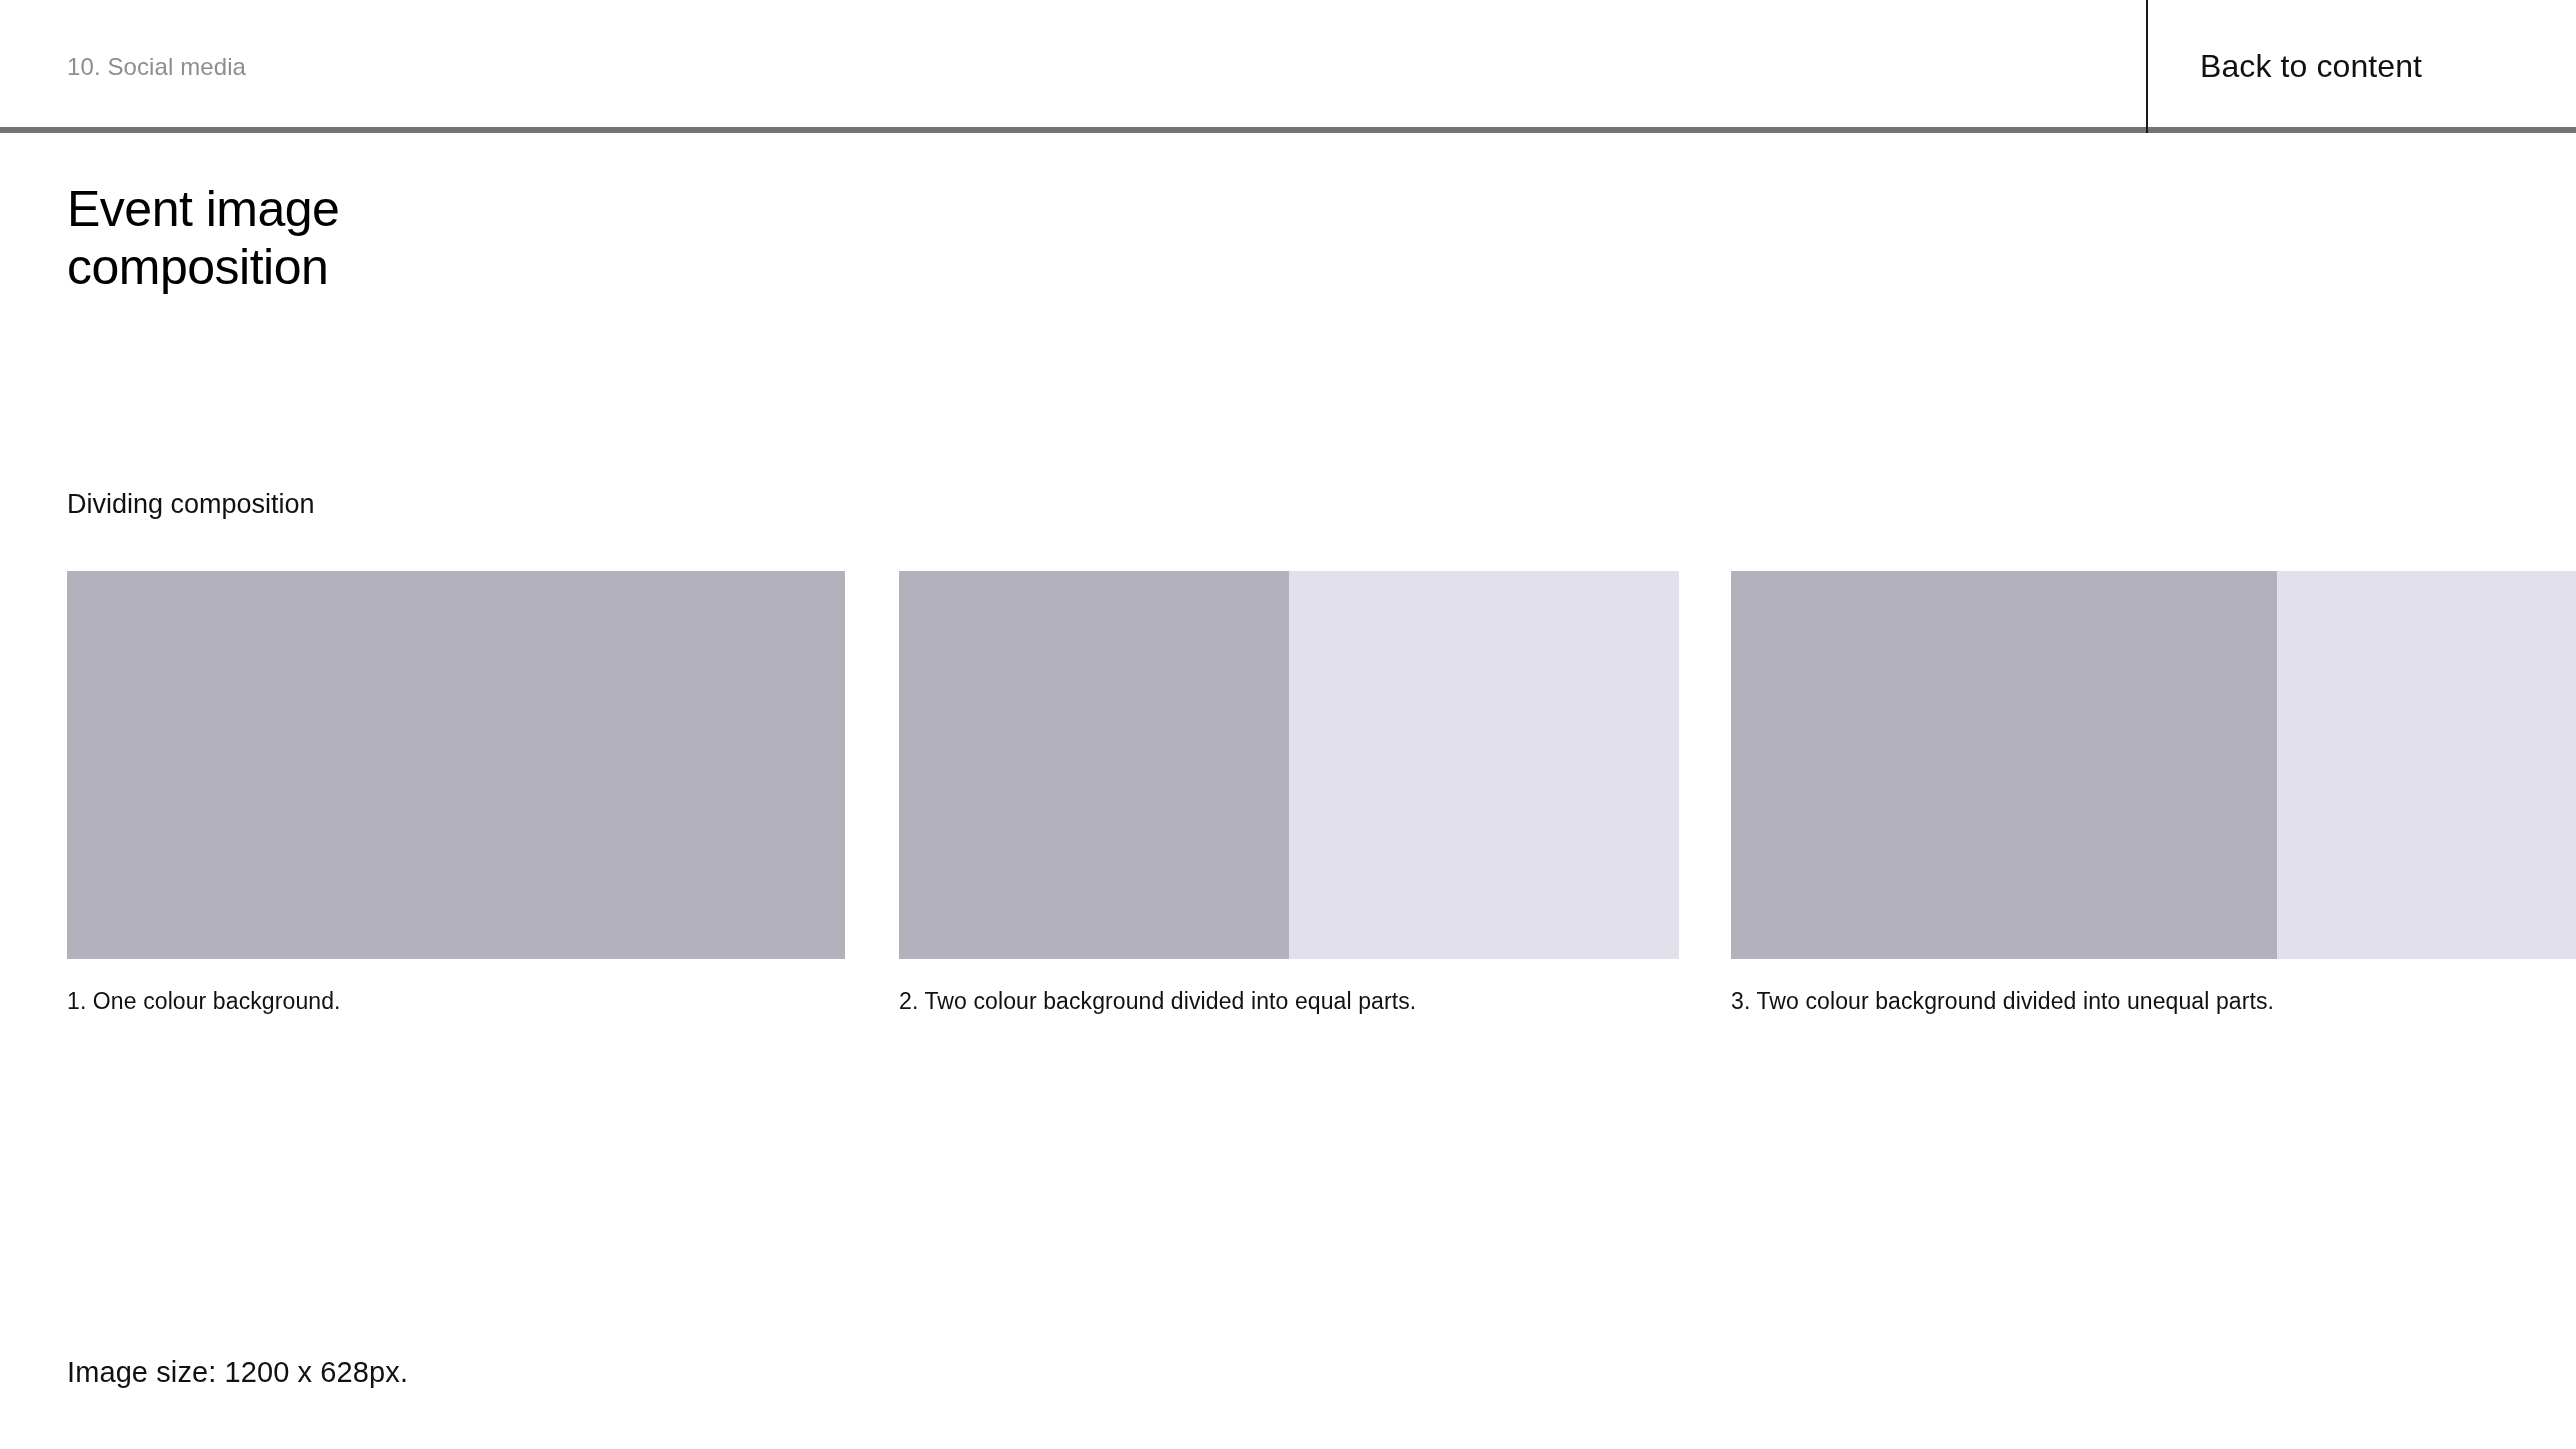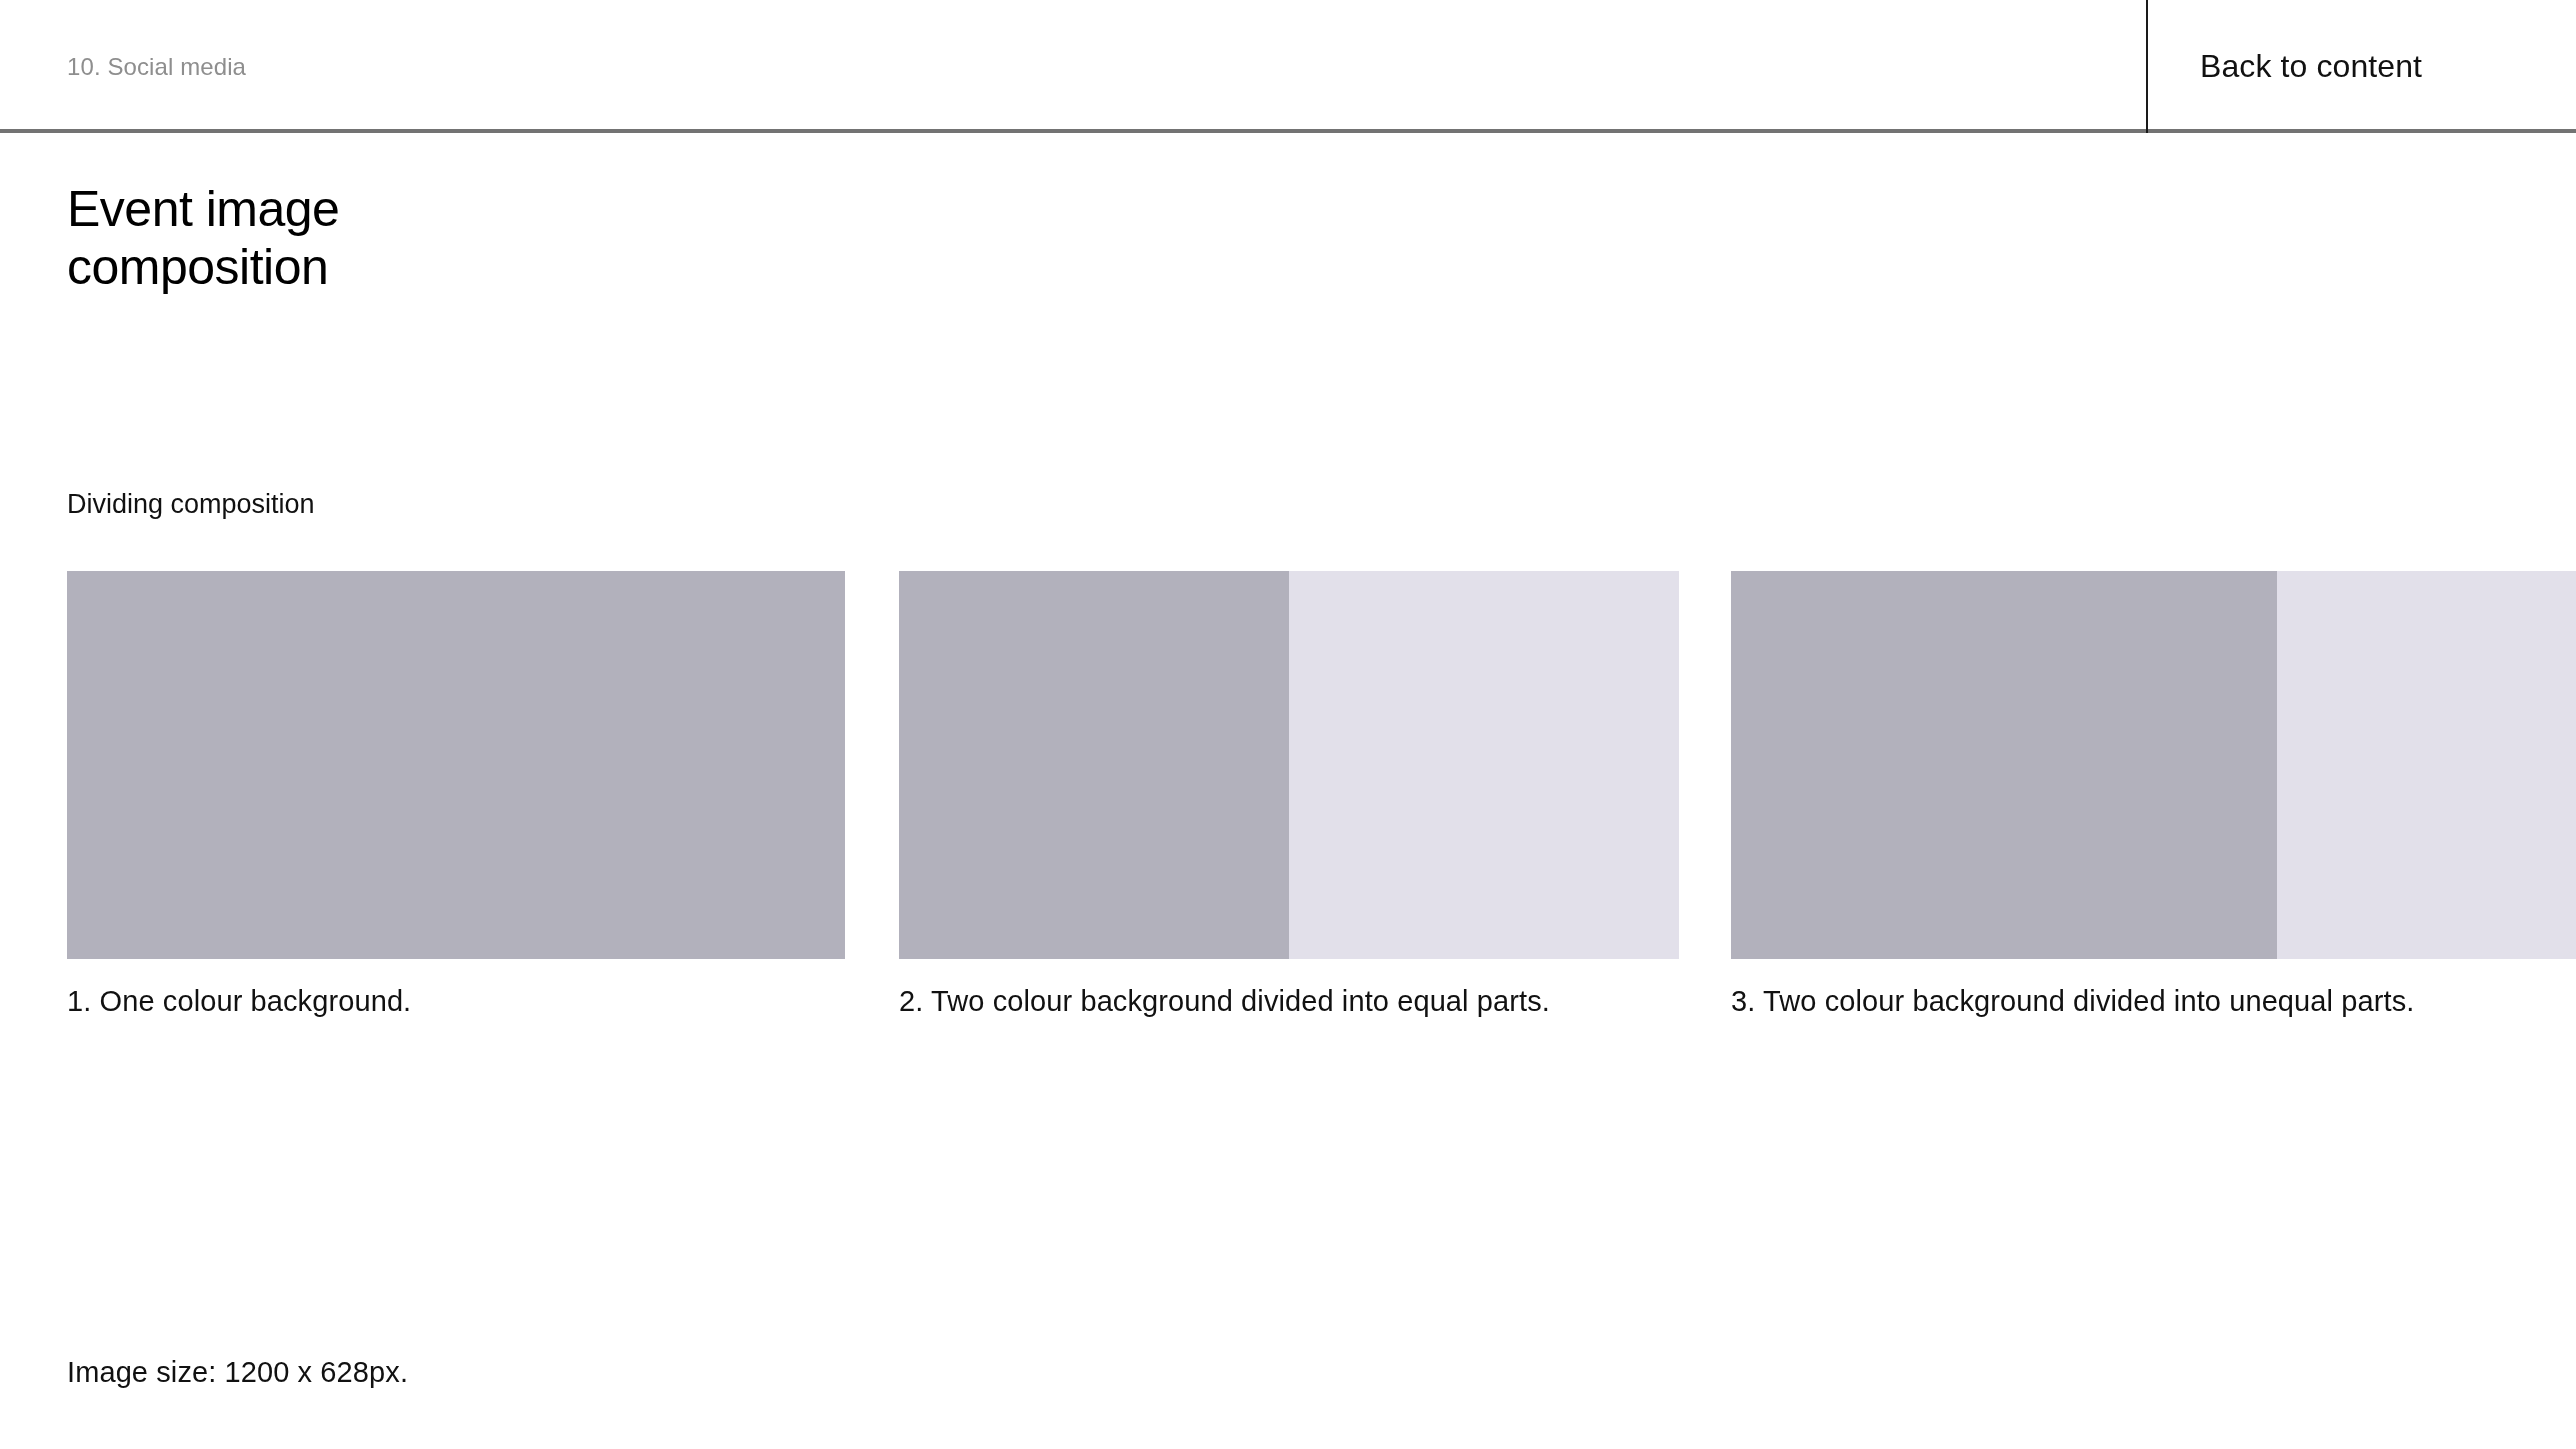--- a/index.html
+++ b/index.html
@@ -16,21 +16,21 @@
     position: relative;
   }
 
   
   .page-header {
     position: absolute;
     left: 0;
     top: 0;
     width: 2576px;
     height: 133px;
-    border-bottom: 4px solid #737373;
+    border-bottom: 6px solid #737373;
     box-sizing: border-box;
   }
   .header-section-label {
     position: absolute;
     left: 67px;
     top: 52px;
     font-size: 24px;
     line-height: 29.5px;
     color: #8e8e8e;
     letter-spacing: 0.1px;
@@ -103,21 +103,21 @@
     width: 100%;
     overflow: hidden;
   }
   .swatch-part {
     height: 100%;
   }
   .example-caption {
     position: absolute;
     top: 417px;
     left: 0;
-    font-size: 29px;
+    font-size: 23px;
     line-height: 27px;
     color: #111111;
     letter-spacing: 0.1px;
     white-space: nowrap;
   }
 
   
   .card-1 { left: 0px;    width: 778px; }
   .card-2 { left: 832px; width: 780px; }
   .card-3 { left: 1664px; width: 898px; }

